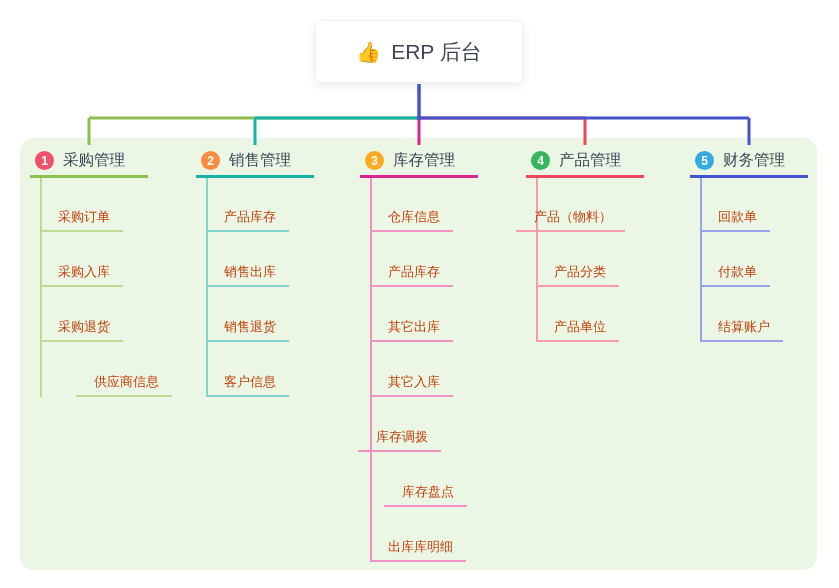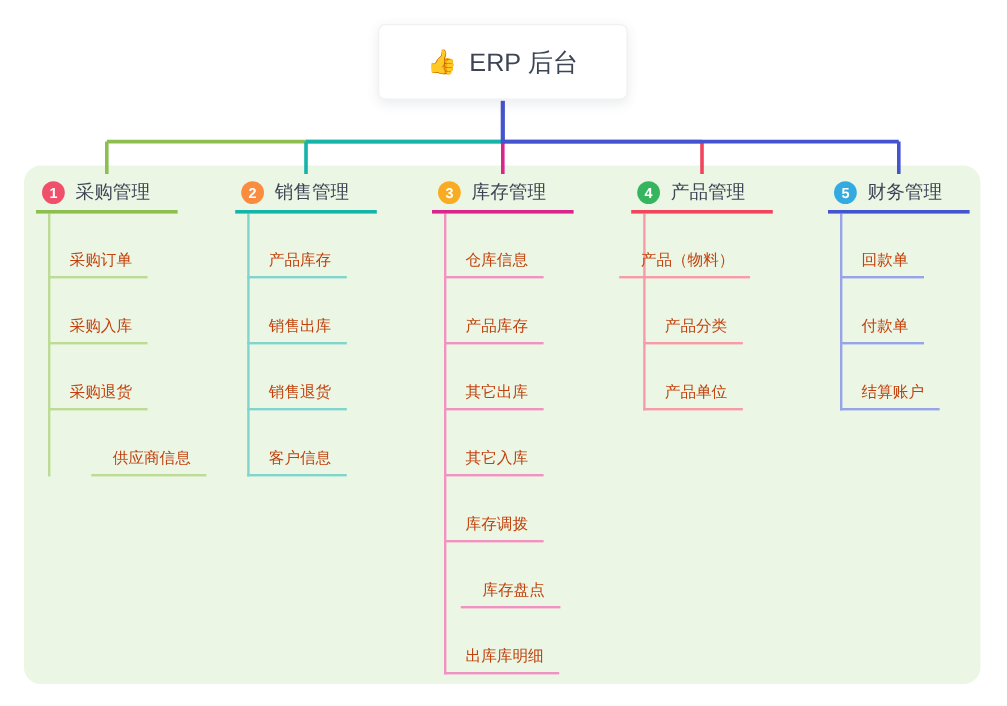--- a/index.html
+++ b/index.html
@@ -119,21 +119,21 @@
       <div class="child-node" style="left: 206px; top: 365px; border-bottom: 2px solid rgb(130, 213, 204);">客户信息</div>
       <div class="branch-topic" style="left: 360px; width: 118px; border-bottom: 3px solid rgb(217, 38, 143);">
         <span class="badge" style="background: rgb(249, 171, 33);">3</span>
         <span>库存管理</span>
       </div>
       <div class="spine" style="left: 370px; top: 178px; height: 384px; background: rgb(241, 147, 194);"></div>
       <div class="child-node" style="left: 370px; top: 200px; border-bottom: 2px solid rgb(241, 147, 194);">仓库信息</div>
       <div class="child-node" style="left: 370px; top: 255px; border-bottom: 2px solid rgb(241, 147, 194);">产品库存</div>
       <div class="child-node" style="left: 370px; top: 310px; border-bottom: 2px solid rgb(241, 147, 194);">其它出库</div>
       <div class="child-node" style="left: 370px; top: 365px; border-bottom: 2px solid rgb(241, 147, 194);">其它入库</div>
-      <div class="child-node" style="left: 370px; top: 420px; border-bottom: 2px solid rgb(241, 147, 194);">库存调拨</div>
+      <div class="child-node" style="left: 358px; top: 420px; border-bottom: 2px solid rgb(241, 147, 194);">库存调拨</div>
       <div class="child-node" style="left: 370px; top: 475px; border-bottom: 2px solid rgb(241, 147, 194); margin-left: 14px;">库存盘点</div>
       <div class="child-node" style="left: 370px; top: 530px; border-bottom: 2px solid rgb(241, 147, 194);">出库库明细</div>
       <div class="branch-topic" style="left: 526px; width: 118px; border-bottom: 3px solid rgb(240, 69, 92);">
         <span class="badge" style="background: rgb(53, 181, 94);">4</span>
         <span>产品管理</span>
       </div>
       <div class="spine" style="left: 536px; top: 178px; height: 164px; background: rgb(247, 155, 167);"></div>
       <div class="child-node" style="left: 516px; top: 200px; border-bottom: 2px solid rgb(247, 155, 167);">产品（物料）</div>
       <div class="child-node" style="left: 536px; top: 255px; border-bottom: 2px solid rgb(247, 155, 167);">产品分类</div>
       <div class="child-node" style="left: 536px; top: 310px; border-bottom: 2px solid rgb(247, 155, 167);">产品单位</div>

